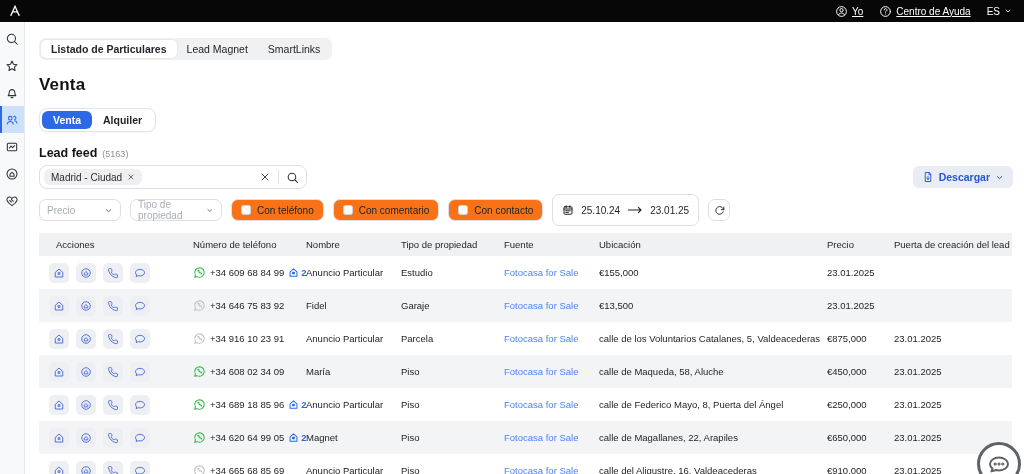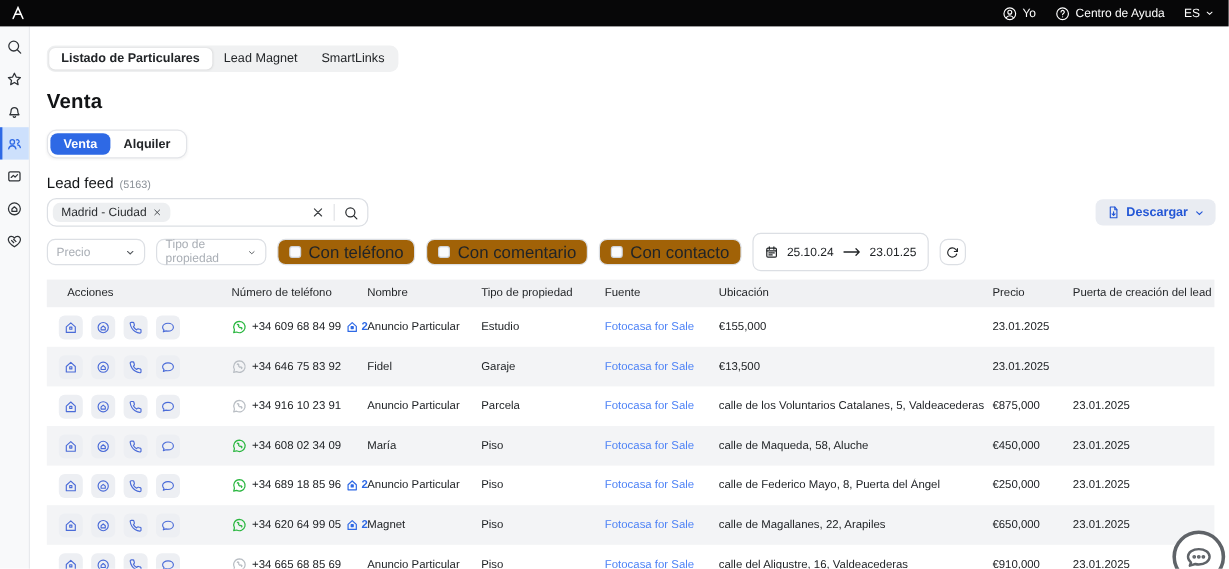--- a/index.html
+++ b/index.html
@@ -7,21 +7,21 @@
     --rowgrey:#f3f4f6; --headgrey:#f0f1f3; --border:#dcdfe4;
   }
   *{box-sizing:border-box;margin:0;padding:0;font-family:"Liberation Sans",sans-serif;}
   html,body{width:1024px;height:474px;overflow:hidden;background:#fff;position:relative;}
   svg{display:block;}
 
   
   .topbar{position:absolute;top:0;left:0;right:0;height:22px;background:#070708;display:flex;align-items:center;color:#fff;z-index:10;}
   .topbar .logo{margin-left:8px;}
   .topbar .spacer{flex:1;}
-  .tb-item{display:flex;align-items:center;gap:4px;font-size:10px;margin-right:16px;color:#fff;cursor:pointer;}
+  .tb-item{display:flex;align-items:center;gap:4px;font-size:10px;margin-right:16px;color:#fff;cursor:pointer;text-decoration:underline;}
   .tb-item svg{width:13px;height:13px;}
   .tb-lang{display:flex;align-items:center;gap:4px;font-size:10px;margin-right:12px;cursor:pointer;}
 
   
   .sidebar{position:absolute;top:22px;left:0;bottom:0;width:25px;background:#f8f9fa;border-right:1px solid #e8eaed;display:flex;flex-direction:column;align-items:stretch;padding-top:3px;z-index:9;}
   .sb-item{height:27px;display:flex;align-items:center;justify-content:center;color:#2f3337;cursor:pointer;}
   .sb-item svg{width:14px;height:14px;}
   .sb-item.active{background:#cde0fc;color:var(--accent);box-shadow:inset 2px 0 0 var(--accent);}
 
   
@@ -31,41 +31,41 @@
   .tab{font-size:10.5px;color:#222528;padding:3px 10px;border-radius:5px;cursor:pointer;white-space:nowrap;}
   .tab.active{background:#fff;box-shadow:0 0 2px rgba(0,0,0,.12);font-weight:bold;}
 
   h1.page-title{font-size:17px;line-height:20px;margin-top:15px;color:#121416;letter-spacing:.2px;}
 
   .toggle{display:inline-flex;align-items:center;border:1px solid #e2e4e8;background:#fff;border-radius:8px;padding:2px;margin-top:13px;box-shadow:0 1px 2px rgba(0,0,0,.04);}
   .tg{font-size:10.5px;font-weight:bold;padding:3px 11px;border-radius:6px;color:#222528;cursor:pointer;}
   .tg.active{background:var(--accent);color:#fff;}
 
   .leadfeed{display:flex;align-items:baseline;gap:5px;margin-top:14px;}
-  .leadfeed .t{font-size:12.5px;font-weight:normal;color:#121416;}
+  .leadfeed .t{font-size:12.5px;font-weight:bold;color:#121416;}
   .leadfeed .c{font-size:9px;color:#8a9097;}
 
   .search-row{display:flex;align-items:center;margin-top:5px;}
   .searchbar{width:268px;height:24px;border:1px solid var(--border);border-radius:8px;display:flex;align-items:center;padding:0 7px 0 4px;background:#fff;}
   .chip{display:flex;align-items:center;gap:5px;background:#edeff1;border-radius:6px;padding:2.5px 7px;font-size:10px;color:#2a2d30;cursor:pointer;}
   .chip svg{width:8px;height:8px;color:#45494e;}
   .searchbar .grow{flex:1;}
   .sb-clear{width:12px;height:12px;color:#3a3d40;cursor:pointer;}
   .sb-div{width:1px;height:14px;background:#e1e3e7;margin:0 7px;}
   .sb-mag{width:13px;height:13px;color:#2a2d30;cursor:pointer;}
   .download-btn{margin-left:auto;height:22px;display:flex;align-items:center;gap:5px;background:#e9ecf2;border-radius:6px;padding:0 9px;color:#2457d6;font-size:10.5px;font-weight:bold;cursor:pointer;}
   .download-btn svg{width:12px;height:12px;}
   .download-btn .car{width:9px;height:9px;}
 
   .filter-row{display:flex;align-items:center;gap:9px;margin-top:5px;}
   .fselect{height:22px;border:1px solid var(--border);border-radius:7px;background:#fff;display:flex;align-items:center;justify-content:space-between;font-size:10px;color:#a9aeb5;padding:0 7px;cursor:pointer;}
   .fselect svg{width:9px;height:9px;color:#53575c;}
   .fs-precio{width:82px;}
   .fs-tipo{width:92px;}
-  .fcheck{height:22px;border:1px solid var(--border);border-radius:7px;background:#a16207;display:flex;align-items:center;gap:6px;font-size:14px;color:#212427;padding:0 9px;cursor:pointer;}
+  .fcheck{height:22px;border:1px solid var(--border);border-radius:7px;background:#f97316;display:flex;align-items:center;gap:6px;font-size:10px;color:#212427;padding:0 9px;cursor:pointer;}
   .box{width:10px;height:10px;border:1px solid #cfd3d9;background:#f9fafb;border-radius:2.5px;}
   .fdate{height:32px;border:1px solid var(--border);border-radius:7px;background:#fff;display:flex;align-items:center;gap:7px;font-size:10px;color:#212427;padding:0 9px;cursor:pointer;}
   .fdate .cal{width:12px;height:12px;color:#212427;}
   .fdate .arr{width:16px;height:10px;color:#212427;}
   .frefresh{width:22px;height:22px;border:1px solid var(--border);border-radius:7px;background:#fff;display:flex;align-items:center;justify-content:center;cursor:pointer;color:#212427;}
   .frefresh svg{width:11px;height:11px;}
 
   
   .table{margin-top:7px;width:973px;}
   .tr{display:grid;grid-template-columns:154px 113px 95px 103px 95px 228px 67px auto;align-items:center;height:33px;}

